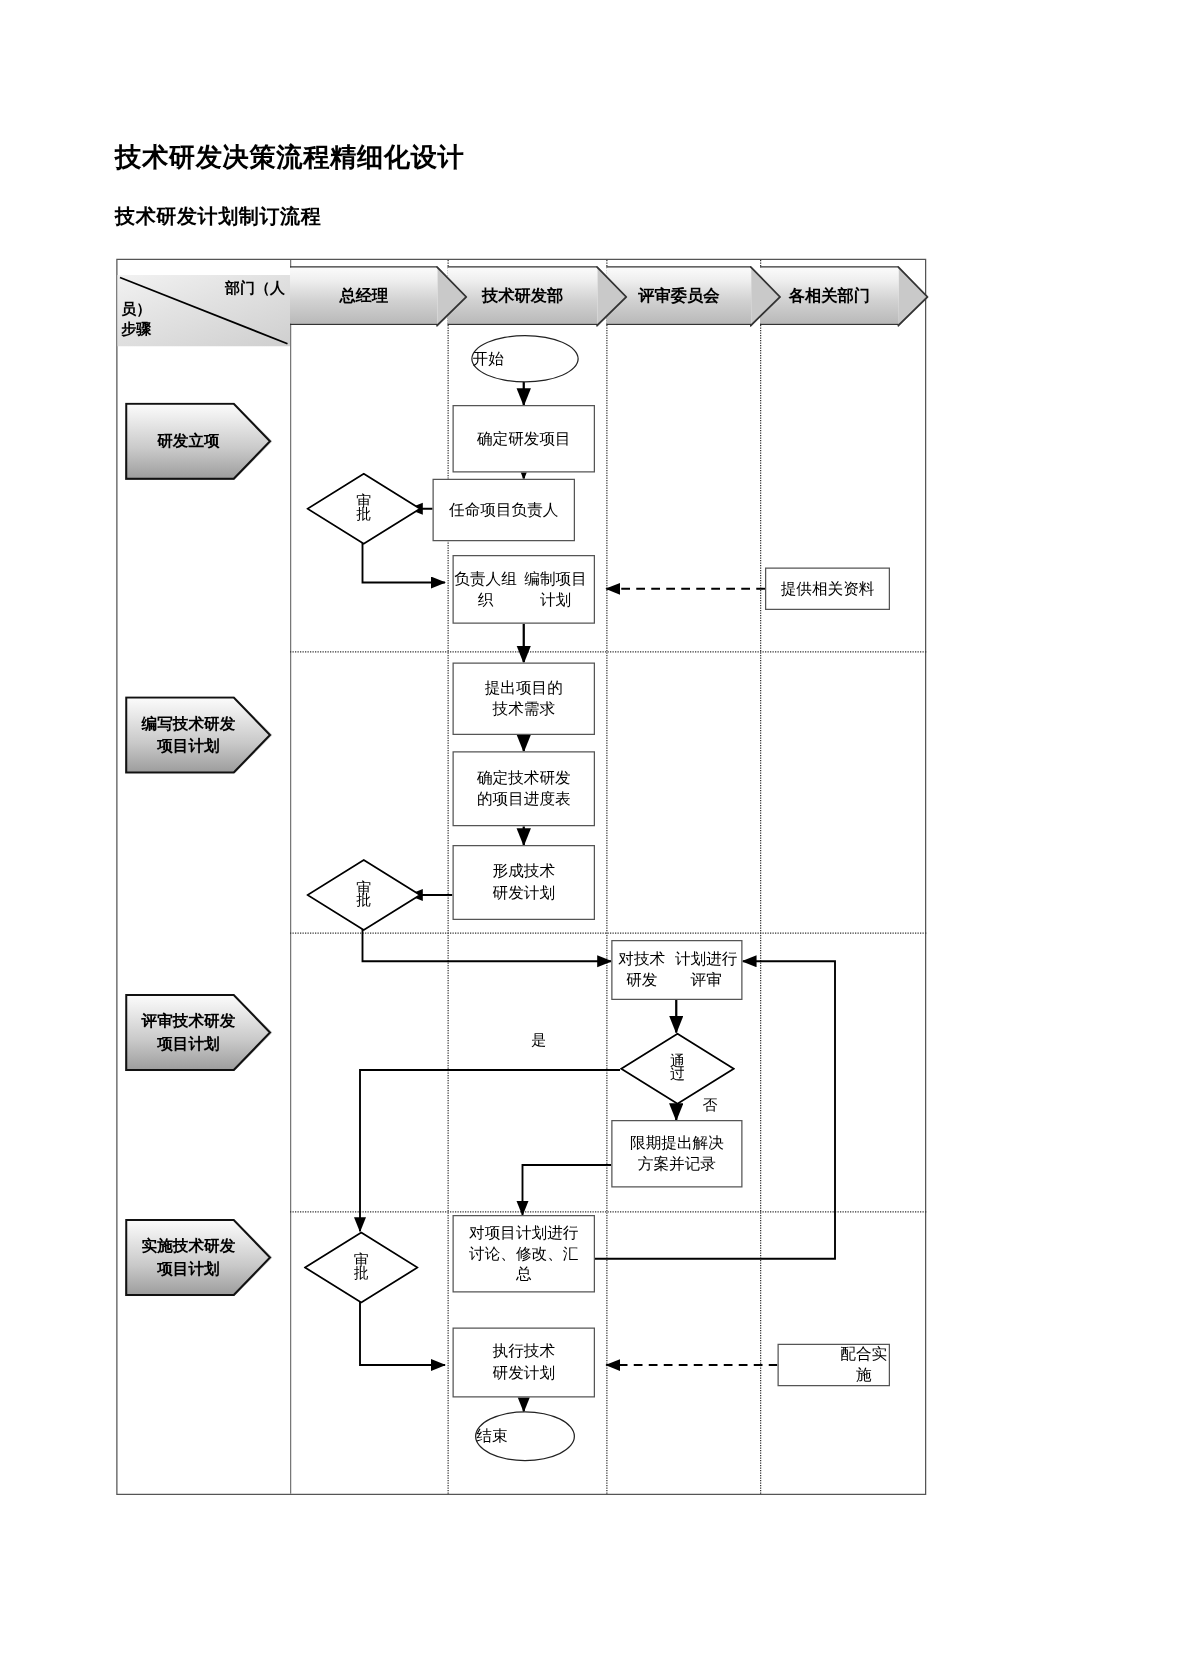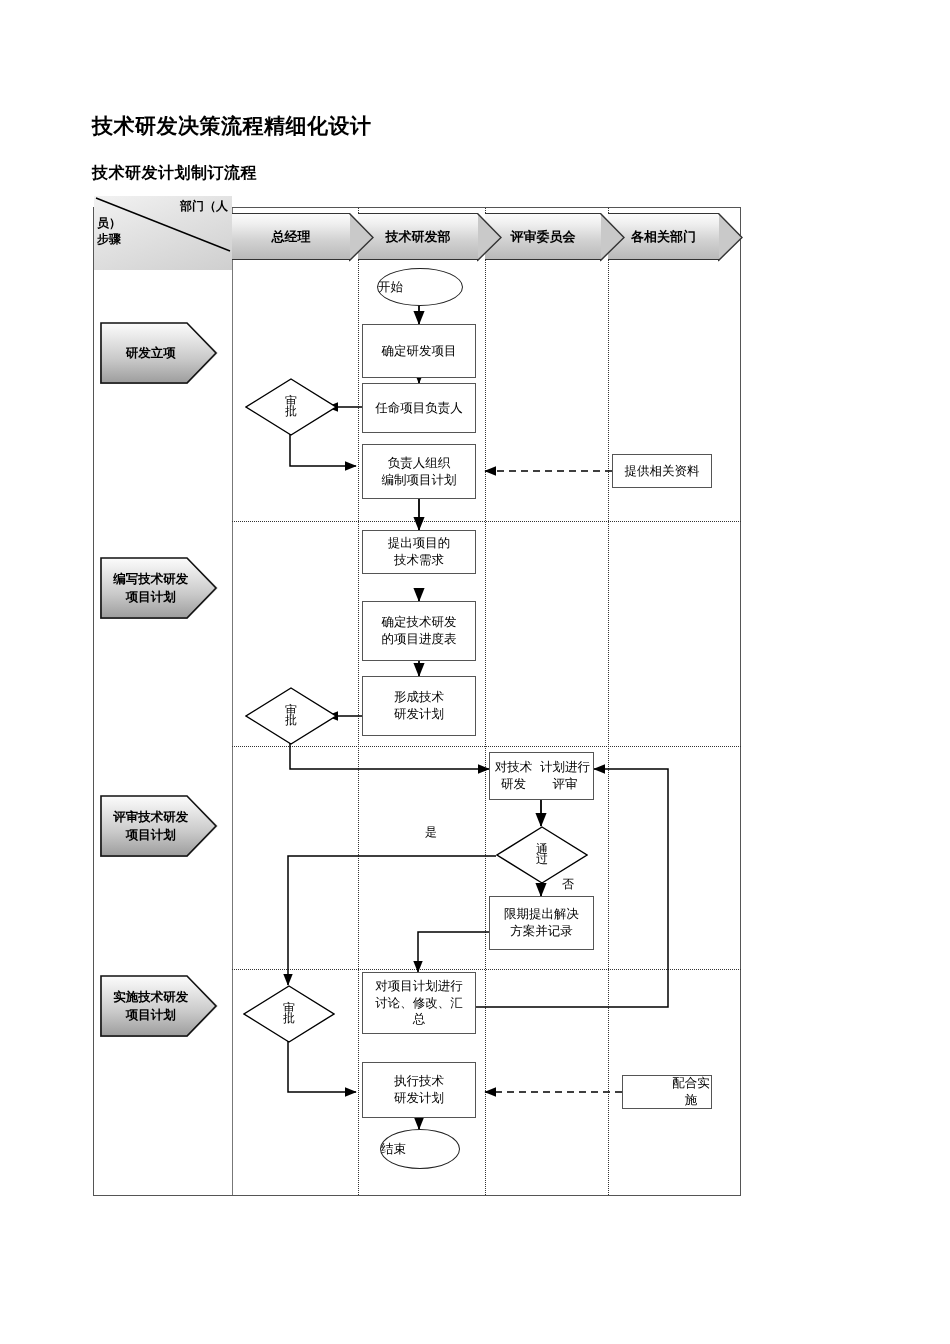--- a/index.html
+++ b/index.html
@@ -67,23 +67,23 @@
     top: 0;
     width: 0;
     border-left: 1px solid #777;
     height: 100%;
   }
 
   
   .corner {
     position: absolute;
     left: 94px;
-    top: 196px;
+    top: 220px;
     width: 138px;
-    height: 74px;
+    height: 57px;
     background: linear-gradient(160deg,#f2f2f2 0%, #e3e3e3 40%, #cfcfcf 100%);
     overflow: hidden;
   }
   .corner svg { position:absolute; left:0; top:0; }
   .corner .lbl-dept {
     position: absolute;
     right: 4px;
     top: 2px;
     font-size: 12px;
     font-weight: bold;
@@ -359,46 +359,46 @@
   </svg>
 
   <div class="oval" style="left:377px; top:268px; width:84px; height:36px;">
     <span>开始</span>
   </div>
 
   <div class="node rect" style="left:362px; top:324px; width:114px; height:54px;">
     <span>确定研发项目</span>
   </div>
 
-  <div class="node rect" style="left:362px; top:383px; width:114px; height:50px;">
+  <div class="node rect" style="left:346px; top:383px; width:114px; height:50px;">
     <span>任命项目负责人</span>
   </div>
 
   <div class="diamond-wrap" style="left:245px; top:378px; width:92px; height:58px;">
     <svg width="92" height="58">
       <polygon points="46,1 91,29 46,57 1,29" fill="#fff" stroke="#000" stroke-width="1.4"></polygon>
     </svg>
     <div class="dtxt">
       <span class="dstack">
         <span>审</span>
         <span>批</span>
       </span>
     </div>
   </div>
 
-  <div class="node rect" style="left:362px; top:444px; width:114px; height:55px; flex-direction:column;">
+  <div class="node rect" style="left:362px; top:444px; width:114px; height:55px; ">
     <span>负责人组织</span>
     <span>编制项目计划</span>
   </div>
 
   <div class="node rect-thin" style="left:612px; top:454px; width:100px; height:34px;">
     <span>提供相关资料</span>
   </div>
 
-  <div class="node rect" style="left:362px; top:530px; width:114px; height:44px; flex-direction:column;">
+  <div class="node rect" style="left:362px; top:530px; width:114px; height:58px; flex-direction:column;">
     <span>提出项目的</span>
     <span>技术需求</span>
   </div>
 
   <div class="node rect" style="left:362px; top:601px; width:114px; height:60px; flex-direction:column;">
     <span>确定技术研发</span>
     <span>的项目进度表</span>
   </div>
 
   <div class="node rect" style="left:362px; top:676px; width:114px; height:60px; flex-direction:column;text-align:center;">

